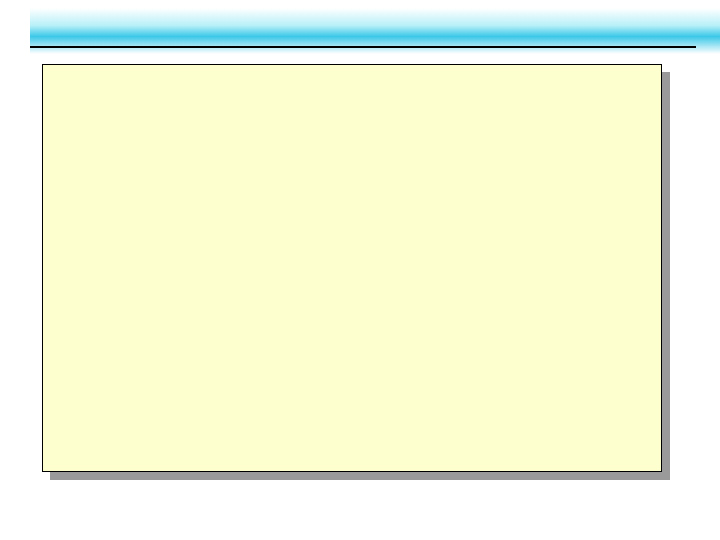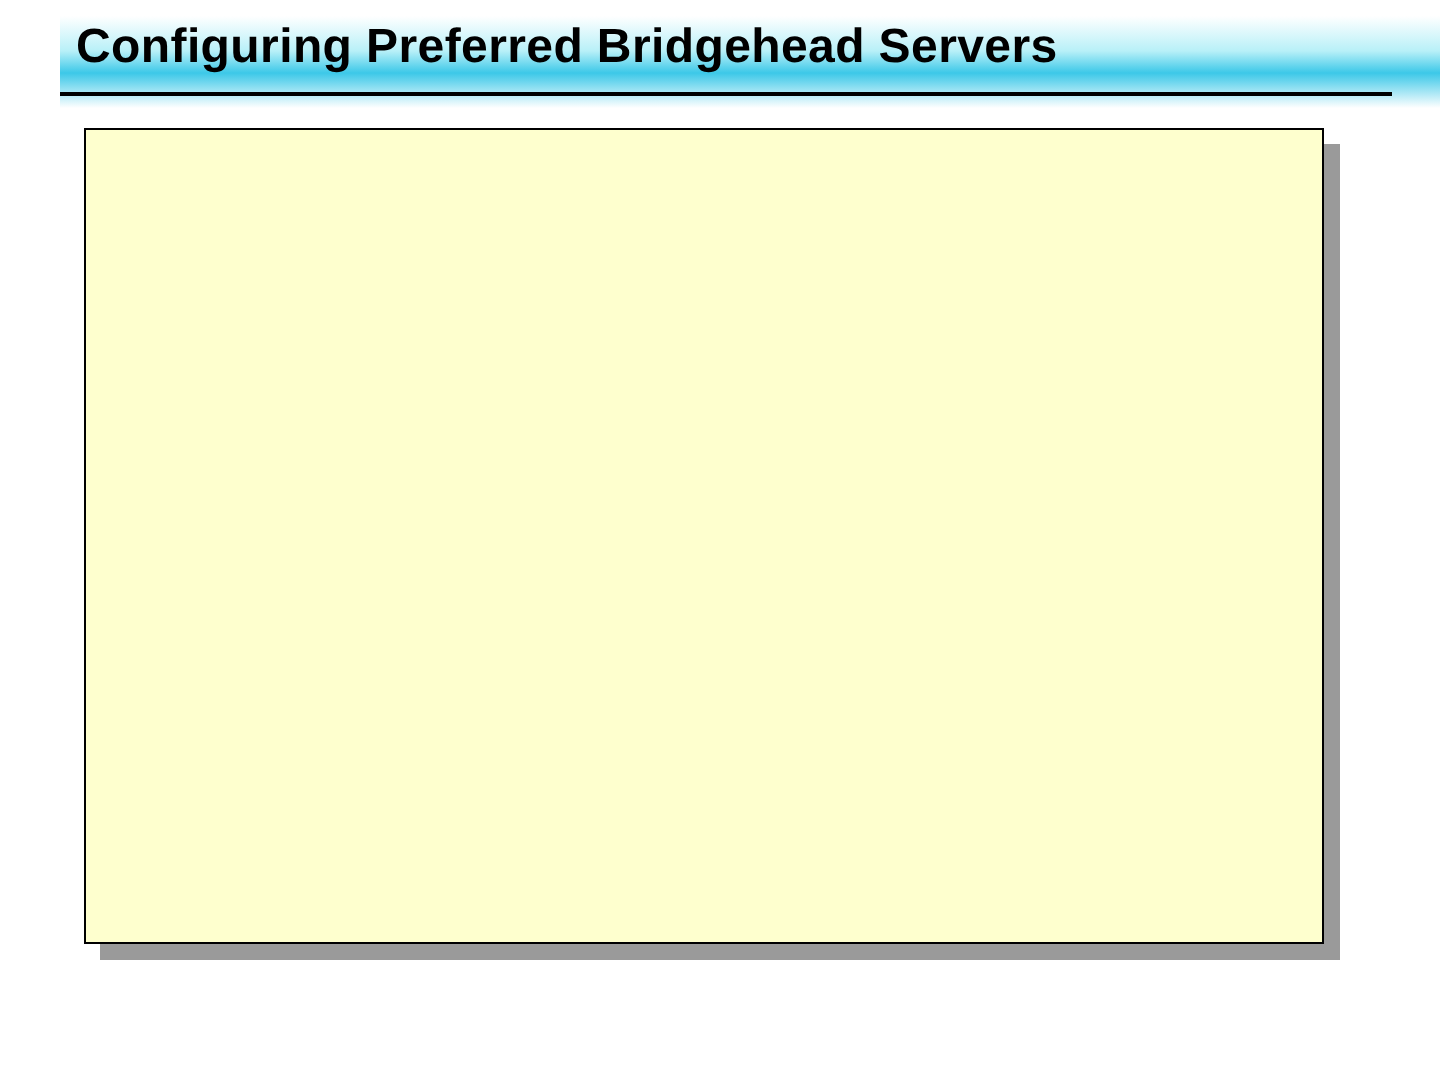--- a/index.html
+++ b/index.html
@@ -63,18 +63,17 @@
     background: #feffce;
     border: 1px solid #000000;
     box-sizing: border-box;
   }
 </style>
 </head>
 <body>
 
 <div class="slide">
   <div class="title-band"></div>
-  <div class="title-text">Configuring Preferred Bridgehead Servers</div>
   <div class="title-underline"></div>
 
   <div class="body-shadow"></div>
   <div class="body-panel"></div>
 </div>
 
 </body></html>

